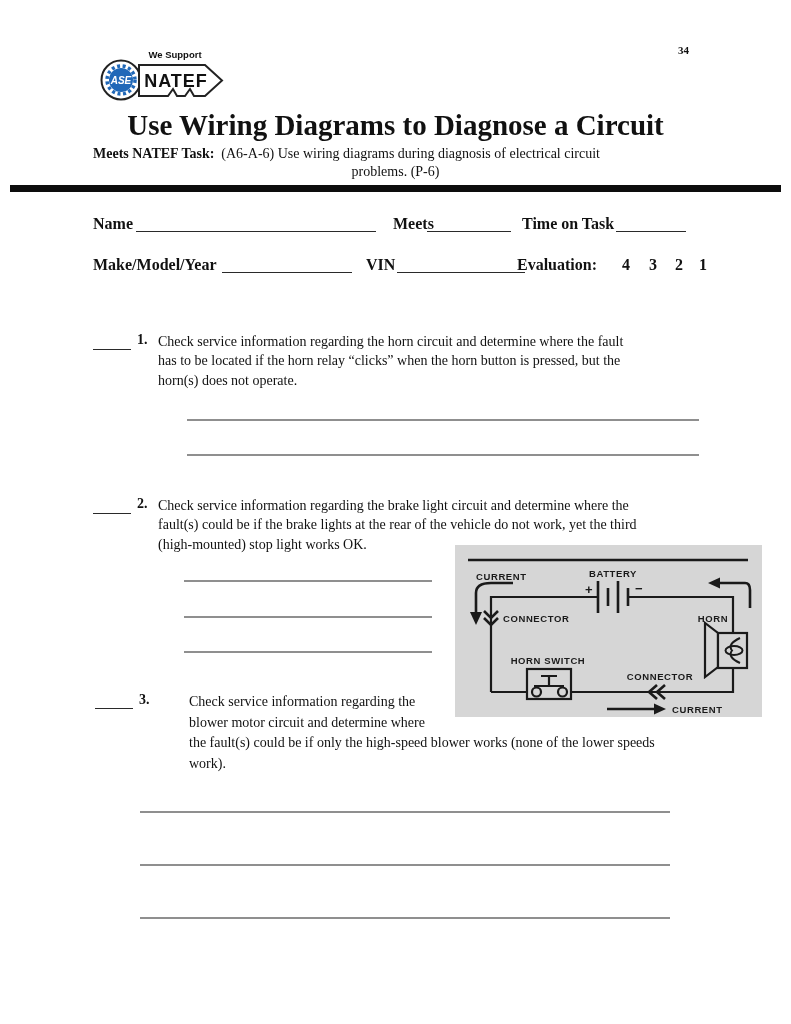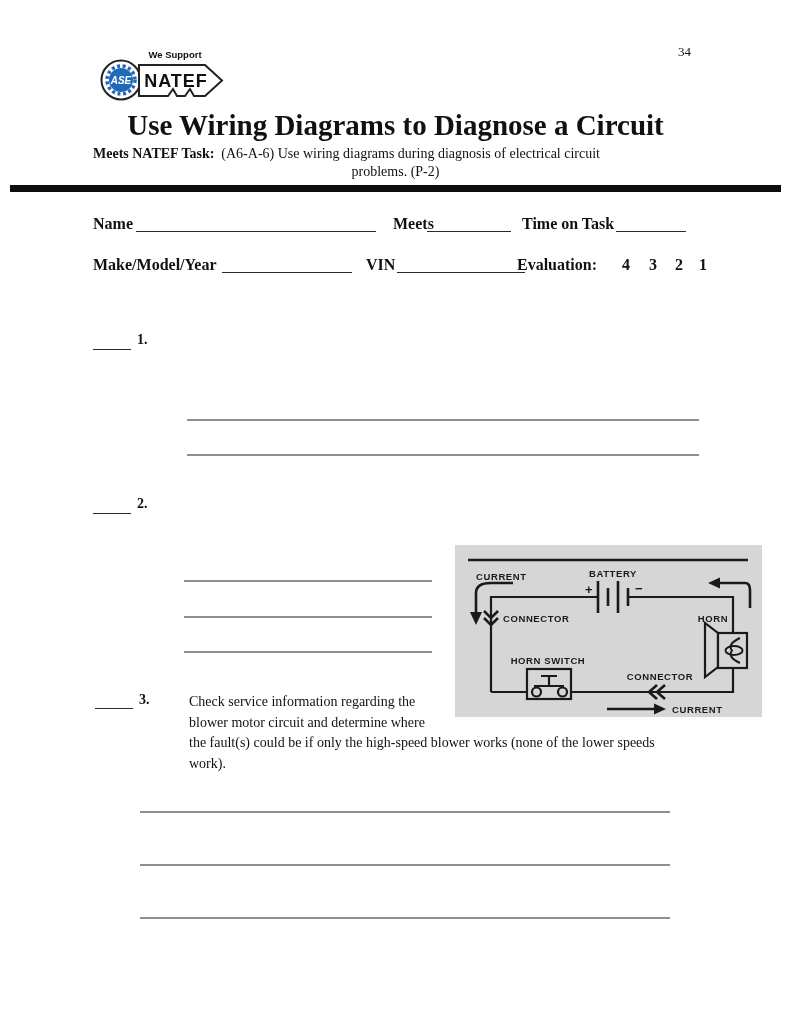--- a/index.html
+++ b/index.html
@@ -11,21 +11,21 @@
          font-size:29px;font-weight:bold;margin:0;}
   .taskline{position:absolute;left:93px;top:146px;font-size:14px;width:640px;}
   .taskline2{position:absolute;left:0;top:164px;width:791px;text-align:center;font-size:14px;}
   .rule{position:absolute;left:10px;top:185px;width:771px;height:7px;background:#0d0d0d;}
   .lbl{position:absolute;font-weight:bold;font-size:16px;white-space:nowrap;}
   .fline{position:absolute;height:0;border-top:1.6px solid #2a2a2a;}
   .aline{position:absolute;height:0;border-top:2px solid #8f8f8f;}
   .itemnum{position:absolute;font-weight:bold;font-size:14px;}
   .itemtext{position:absolute;font-size:14px;line-height:19.3px;white-space:pre-line;}
   .it3{line-height:20.5px;margin-left:29px;}
-  .pagenum{position:absolute;left:678px;top:44px;font-weight:normal;font-size:13px;}
+  .pagenum{position:absolute;left:678px;top:44px;font-weight:bold;font-size:11px;}
   svg text{font-family:"Liberation Sans",sans-serif;}
 </style>
 </head>
 <body>
 
 <div class="page">
 
   <svg class="abs" style="left:95px;top:40px;" width="134" height="64" viewBox="0 0 134 64">
     <circle cx="26" cy="40" r="19.5" fill="#fff" stroke="#222" stroke-width="2"></circle>
     <path d="M44,25 H110 L127,40.5 L110,56 H99 l-4,-7 -5,7 h-8 l-4,-7 -5,7 H44 Z" fill="#fff" stroke="#222" stroke-width="2"></path>
@@ -34,21 +34,21 @@
     <text x="26" y="44" text-anchor="middle" font-size="10" font-weight="bold" font-style="italic" fill="#fff">ASE</text>
     <text x="80" y="18" text-anchor="middle" font-size="9.5" font-weight="bold" fill="#111">We Support</text>
     <text x="81" y="47" text-anchor="middle" font-size="18" font-weight="bold" letter-spacing="1" fill="#111">NATEF</text>
   </svg>
 
   <div class="pagenum">34</div>
 
   <h1 class="title">Use Wiring Diagrams to Diagnose a Circuit</h1>
   <div class="taskline"><span class="b">Meets NATEF Task:</span>&nbsp;
        <span>(A6-A-6)  Use wiring diagrams during diagnosis of electrical circuit</span></div>
-  <div class="taskline2">problems.  (P-2)</div>
+  <div class="taskline2">problems.  (P-6)</div>
   <div class="rule"></div>
 
   <span class="lbl" style="left:93px;top:215px;">Name</span>
   <div class="fline" style="left:136px;top:231px;width:240px;"></div>
   <span class="lbl" style="left:393px;top:215px;">Meets</span>
   <div class="fline" style="left:427px;top:231px;width:84px;"></div>
   <span class="lbl" style="left:522px;top:215px;">Time on Task</span>
   <div class="fline" style="left:616px;top:231px;width:70px;"></div>
 
   <span class="lbl" style="left:93px;top:256px;">Make/Model/Year</span>
@@ -56,25 +56,31 @@
   <span class="lbl" style="left:366px;top:256px;">VIN</span>
   <div class="fline" style="left:397px;top:272px;width:128px;"></div>
   <span class="lbl" style="left:517px;top:256px;">Evaluation:</span>
   <span class="lbl" style="left:622px;top:256px;">4</span>
   <span class="lbl" style="left:649px;top:256px;">3</span>
   <span class="lbl" style="left:675px;top:256px;">2</span>
   <span class="lbl" style="left:699px;top:256px;">1</span>
 
   <div class="fline" style="left:93px;top:349px;width:38px;"></div>
   <span class="itemnum" style="left:137px;top:332px;">1.</span>
+  <div class="itemtext" style="left:158px;top:332px;width:580px;">Check service information regarding the horn circuit and determine where the fault
+has to be located if the horn relay “clicks” when the horn button is pressed, but the
+horn(s) does not operate.</div>
   <div class="aline" style="left:187px;top:419px;width:512px;"></div>
   <div class="aline" style="left:187px;top:454px;width:512px;"></div>
 
   <div class="fline" style="left:93px;top:513px;width:38px;"></div>
   <span class="itemnum" style="left:137px;top:496px;">2.</span>
+  <div class="itemtext" style="left:158px;top:496px;width:580px;">Check service information regarding the brake light circuit and determine where the
+fault(s) could be if the brake lights at the rear of the vehicle do not work, yet the third
+(high-mounted) stop light works OK.</div>
   <div class="aline" style="left:184px;top:580px;width:248px;"></div>
   <div class="aline" style="left:184px;top:616px;width:248px;"></div>
   <div class="aline" style="left:184px;top:651px;width:248px;"></div>
 
   <svg class="abs" style="left:455px;top:545px;" width="307" height="172" viewBox="0 0 307 172">
     <rect x="0" y="0" width="307" height="172" fill="#d6d6d6"></rect>
     <g stroke="#1a1a1a" fill="none">
       <path d="M13,15 H293" stroke-width="2.4"></path>
 
       <path d="M36,147 V52 H143 M173,52 H278 V147 H36" stroke-width="2.2"></path>

